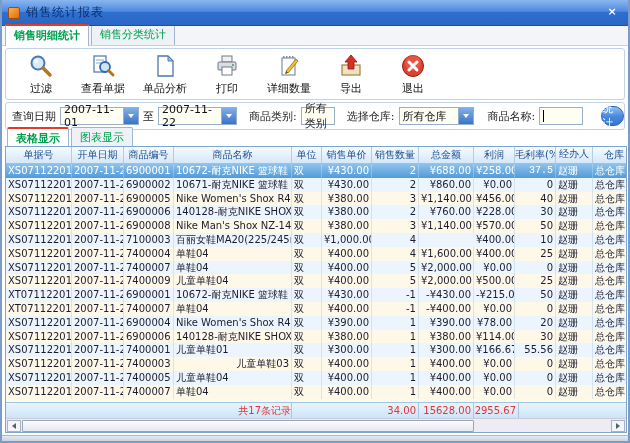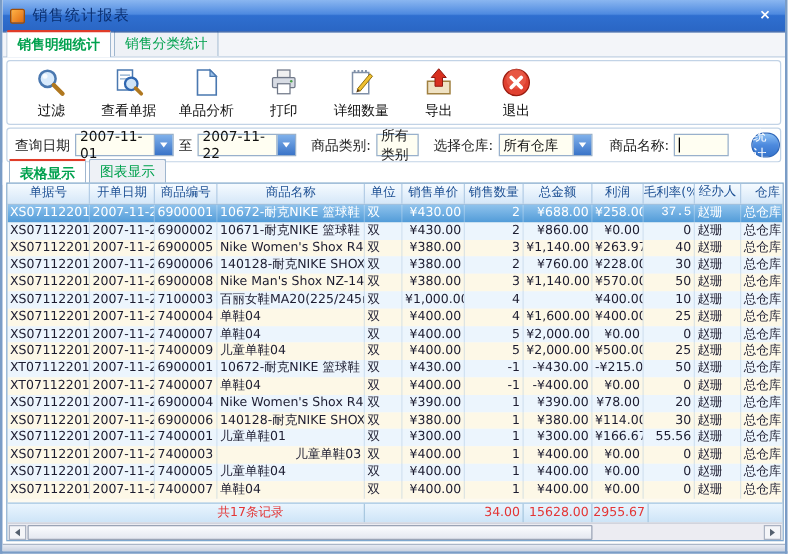--- a/index.html
+++ b/index.html
@@ -65,21 +65,21 @@
   .td { font-size:10px; color:#1c1c30; line-height:13.8px; padding:0 2px; overflow:hidden;
     white-space:nowrap; border-right:1px solid rgba(160,192,222,.35); flex:none; }
   .td.num { text-align:right; }
 
   
   .tfoot { flex:none; display:flex; height:16px; background:linear-gradient(180deg,#eaf5fe,#cde4f7);
     border-top:1px solid #9fc4e4; font-size:10px; color:#e33535; line-height:15px; }
   .fcell { flex:none; overflow:visible; white-space:nowrap; }
   .fcell.b { border-right:1px solid #a8c8e0; }
   .fcell.num { text-align:right; padding-right:2px; }
-  .fcell.center { text-align:left; }
+  .fcell.center { text-align:right; }
 
   
   .hscroll { flex:none; height:14px; background:#ececf2; border-top:1px solid #c8ccd8; position:relative; }
   .sb-arrow { position:absolute; top:1px; width:14px; height:12px; background:#f4f5f8;
     border:1px solid #aab2c2; display:flex; align-items:center; justify-content:center; }
   .sb-arrow.left { left:1px; } .sb-arrow.right { right:1px; }
   .tri-l { width:0;height:0;border-top:3px solid transparent;border-bottom:3px solid transparent;border-right:4px solid #55606e; }
   .tri-r { width:0;height:0;border-top:3px solid transparent;border-bottom:3px solid transparent;border-left:4px solid #55606e; }
   .sb-thumb { position:absolute; left:16px; top:1px; width:452px; height:12px;
     background:linear-gradient(180deg,#fbfcfe,#e4e8f0); border:1px solid #9aa4b6; border-radius:1px; }
@@ -250,21 +250,21 @@
         </div>
         <div class="tr cream">
           <div class="td" style="width: 66px;">XS071122010002</div>
           <div class="td" style="width: 52px;">2007-11-22</div>
           <div class="td" style="width: 50px;">6900005</div>
           <div class="td" style="width: 118px;">Nike Women's Shox R4 电</div>
           <div class="td" style="width: 30px;">双</div>
           <div class="td num" style="width: 50px;">¥380.00</div>
           <div class="td num" style="width: 47px;">3</div>
           <div class="td num" style="width: 55px;">¥1,140.00</div>
-          <div class="td num" style="width: 41px;">¥263.97</div>
+          <div class="td num" style="width: 41px;">¥456.00</div>
           <div class="td num" style="width: 41px;">40</div>
           <div class="td" style="width: 37px;">赵珊</div>
           <div class="td" style="width: 43px;">总仓库</div>
         </div>
         <div class="tr blue">
           <div class="td" style="width: 66px;">XS071122010002</div>
           <div class="td" style="width: 52px;">2007-11-22</div>
           <div class="td" style="width: 50px;">6900006</div>
           <div class="td" style="width: 118px;">140128-耐克NIKE SHOX NZ</div>
           <div class="td" style="width: 30px;">双</div>

